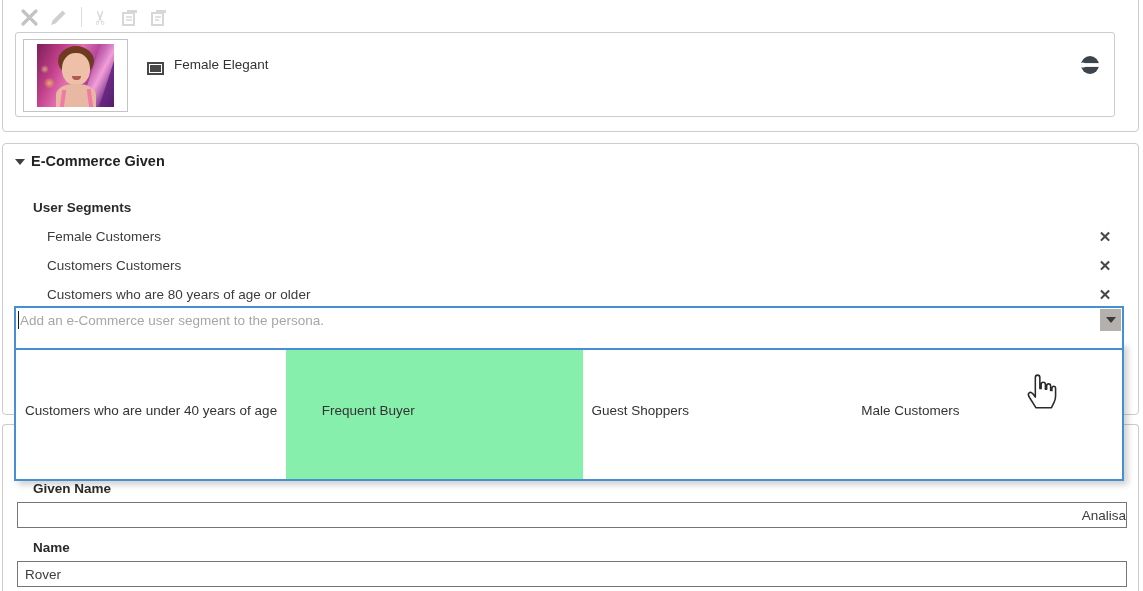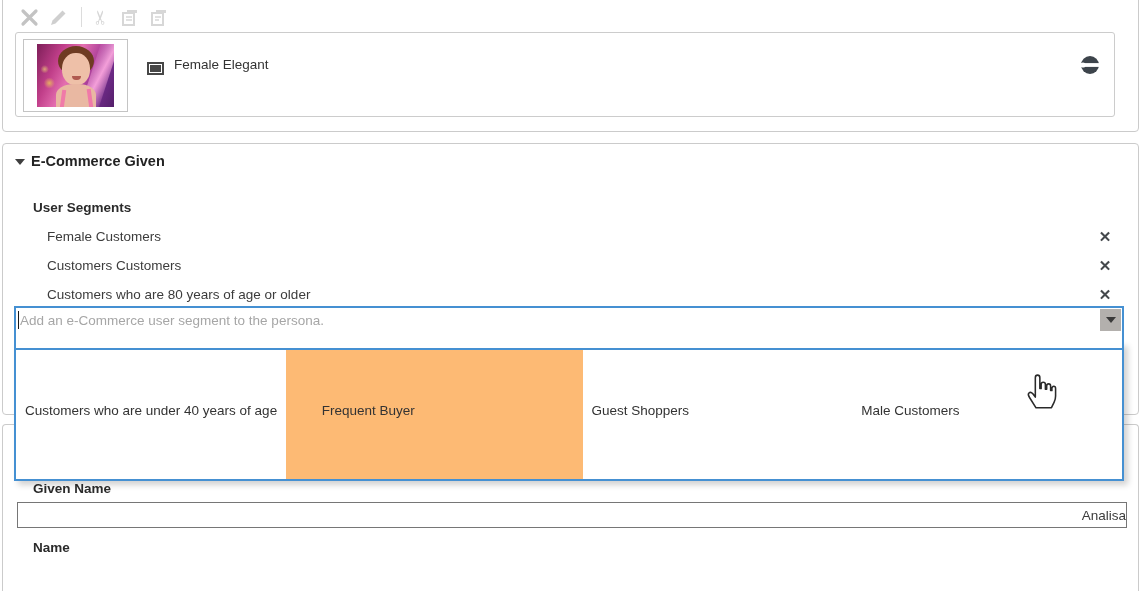--- a/index.html
+++ b/index.html
@@ -63,21 +63,21 @@
   .combo-btn { position:absolute; right:1px; top:1px; width:21px; height:22px; background:#b3b0ad;
     display:flex; align-items:center; justify-content:center; }
   .combo-btn-tri { width:0; height:0; border-left:5px solid transparent; border-right:5px solid transparent;
     border-top:6px solid #3a3a3a; }
 
   
   .listbox { position:absolute; left:14px; top:334px; width:1110px; height:139px; background:#fff;
     border:2px solid #4590d2; border-top:none; z-index:19; box-shadow:4px 4px 6px rgba(0,0,0,.18);
     display:flex; flex-direction:row;margin-top:8px; }
   .opt { flex:1; display:flex; align-items:center; padding-left:9px; font-size:13.5px; color:#333; background:#fff; }
-  .opt.highlight { background:#fdba74;padding-left:36px; }
+  .opt.highlight { background:#86efac;padding-left:36px; }
 
   
   .text-input { position:absolute; left:14px; width:1110px; height:26px; border:1px solid #767676;
     background:#fff; font-family:"Liberation Sans", sans-serif; font-size:13.5px; color:#3c3c3c;
     padding:0 0 0 7px; outline:none; }
 
   .cursor-hand { position:absolute; left:1023px; top:366px; z-index:50; }
 </style>
 </head>
 <body>
@@ -160,20 +160,21 @@
       <span>Customers who are 80 years of age or older</span>
       <span class="seg-x">✕</span>
     </div>
   </div>
 
   <div class="panel" id="panel-details">
     <div class="sec-caret" style="left:12px; top:13px;"></div>
     <div class="label" style="top:56px;">Given Name</div>
     <input class="text-input" style="top: 77px; text-align: right;" value="Analisa">
     <div class="label" style="top:115px;">Name</div>
+    <input class="text-input" style="top: 136px;" value="Rover">
   </div>
 
   <div class="combo">
     <div class="combo-caret"></div>
     <input class="combo-input" placeholder="Add an e-Commerce user segment to the persona." style="">
     <div class="combo-btn">
       <div class="combo-btn-tri"></div>
     </div>
   </div>
 

